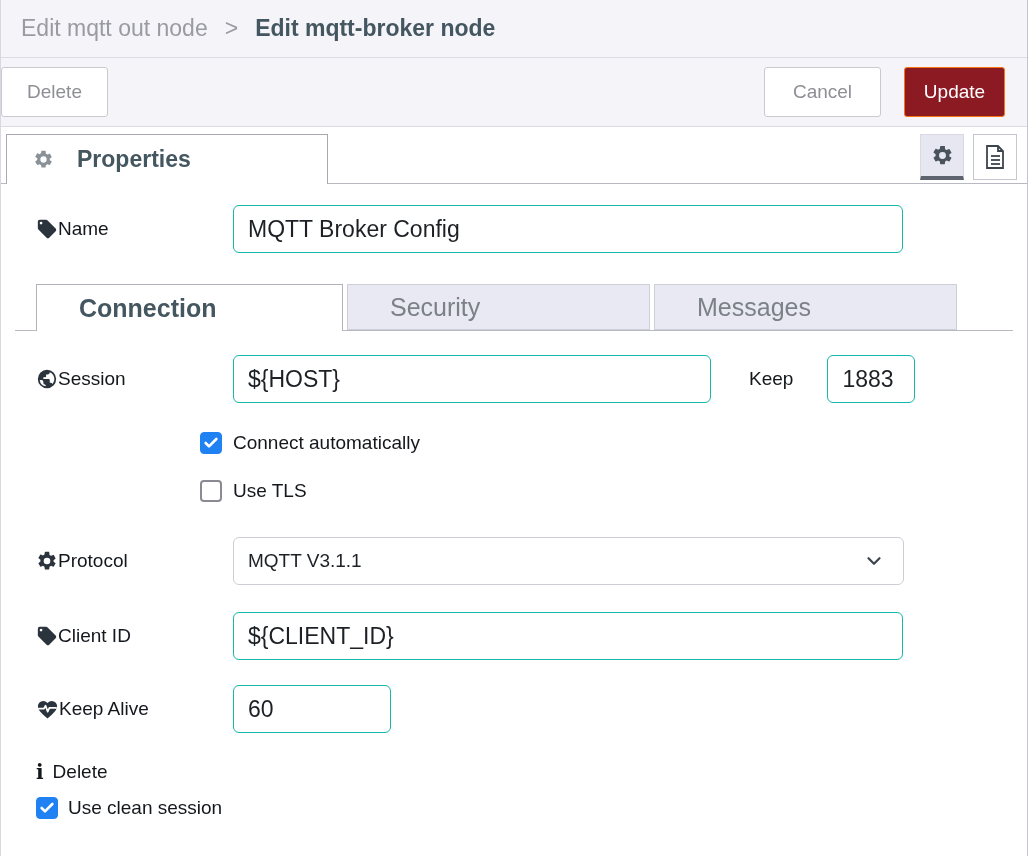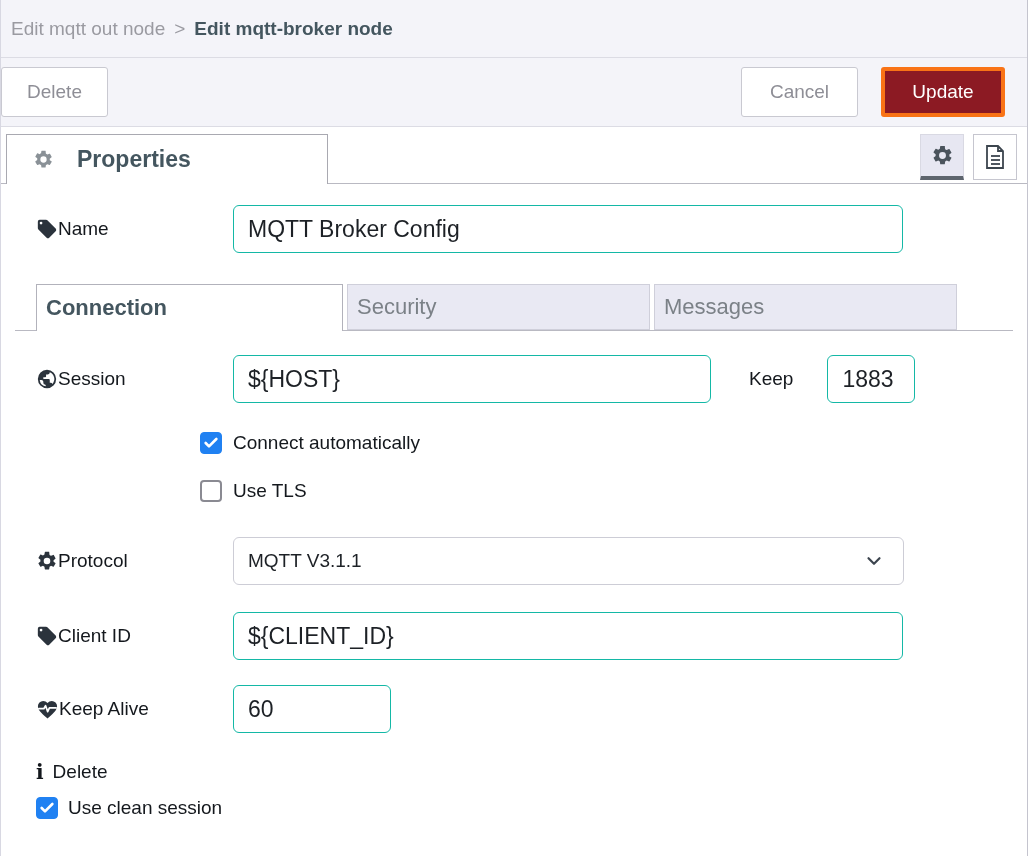--- a/index.html
+++ b/index.html
@@ -4,35 +4,35 @@
 <style>
   * { margin:0; padding:0; box-sizing:border-box; }
   html,body { background:#fff; }
   body { font-family:"Liberation Sans", sans-serif; color:#14181d; }
 
   .dialog { width:1028px; height:856px; background:#fff; overflow:hidden;
             border-left:1px solid #d8d8e2; border-right:1px solid #c4c4ce; position:relative; }
 
   
   .header { height:58px; background:#f4f4f9; border-bottom:1px solid #dcdce4;
-            display:flex; align-items:center; padding:0 10px; font-size:19px; }
+            display:flex; align-items:center; padding:0 20px; font-size:23px;gap:8px; }
   .crumb-parent { color:#9a9aa1; }
   .crumb-sep { color:#9a9aa1; margin:0 9px; }
   .crumb-title { color:#44565f; font-weight:bold; }
 
   
   .toolbar { height:69px; background:#f4f4f9; border-bottom:1px solid #dcdce4;
              display:flex; align-items:center; padding:0 22px 0 0; }
   .btn { font-size:19px; height:50px; border-radius:3px; display:flex;
          align-items:center; justify-content:center; cursor:pointer; }
   .btn-secondary { background:#fff; border:1px solid #c9c9d1; color:#8e8e96; }
   .btn-delete { width:107px; }
   .toolbar-spacer { flex:1; }
   .btn-cancel { width:117px; margin-right:23px; }
-  .btn-update { width:124px; background:#8c1a23; border:4px solid #f97316; color:#fff; }
+  .btn-update { width:101px; background:#8c1a23; border:1px solid #f97316; color:#fff; }
 
   
   .editor-tabs { height:57px; background:#fff; position:relative;
                  display:flex; align-items:flex-end; padding:0 10px 0 5px; }
   .editor-tabs .underline { position:absolute; left:0; right:0; bottom:0; height:1px; background:#b9b9c2; }
   .properties-tab { position:relative; z-index:1; width:322px; height:50px; background:#fff;
                     border:1px solid #a9a9b1; border-bottom:none; display:flex; align-items:center;
                     padding-left:26px; gap:23px; font-size:23px; font-weight:bold; color:#44565f; }
   .editor-icon-group { margin-left:auto; display:flex; gap:9px; align-items:flex-end; margin-bottom:4px; position:relative; z-index:1; }
   .icon-btn { width:44px; height:46px; display:flex; align-items:center; justify-content:center; cursor:pointer; }
@@ -48,22 +48,22 @@
                padding:0 14px; color:#1d2126; font-family:inherit; background:#fff; outline:none; }
   .w-name { width:670px; } .w-server { width:478px; } .w-port { width:88px; }
   .w-client { width:670px; } .w-keep { width:158px; }
 
   .row-name { margin-top:21px; }
   .port-label { font-size:19px; color:#14181d; margin-left:38px; margin-right:34px; }
 
   
   .conn-tabs { margin-top:31px; height:47px; position:relative; display:flex; padding-left:21px; }
   .conn-tabs .underline { position:absolute; left:0; right:0; bottom:0; height:1px; background:#b9b9c2; }
-  .conn-tab { height:46px; display:flex; align-items:center; padding-left:9px;
-              font-size:22px; position:relative; cursor:pointer;text-align:center; }
+  .conn-tab { height:46px; display:flex; align-items:center; padding-left:42px;
+              font-size:25px; position:relative; cursor:pointer;text-align:center; }
   .conn-tab.active { z-index:1; height:47px; width:307px; background:#fff;
                      border:1px solid #b2b2bb; border-bottom:none; font-weight:bold; color:#44565f; }
   .conn-tab.inactive { width:303px; margin-left:4px; margin-bottom:1px; background:#e9e9f3;
                        border:1px solid #cfcfda; color:#7b8187; }
 
   .row-server { margin-top:24px; }
   .row-proto { margin-top:35px; }
   .row-client { margin-top:27px; }
   .row-keep { margin-top:25px; }
 

